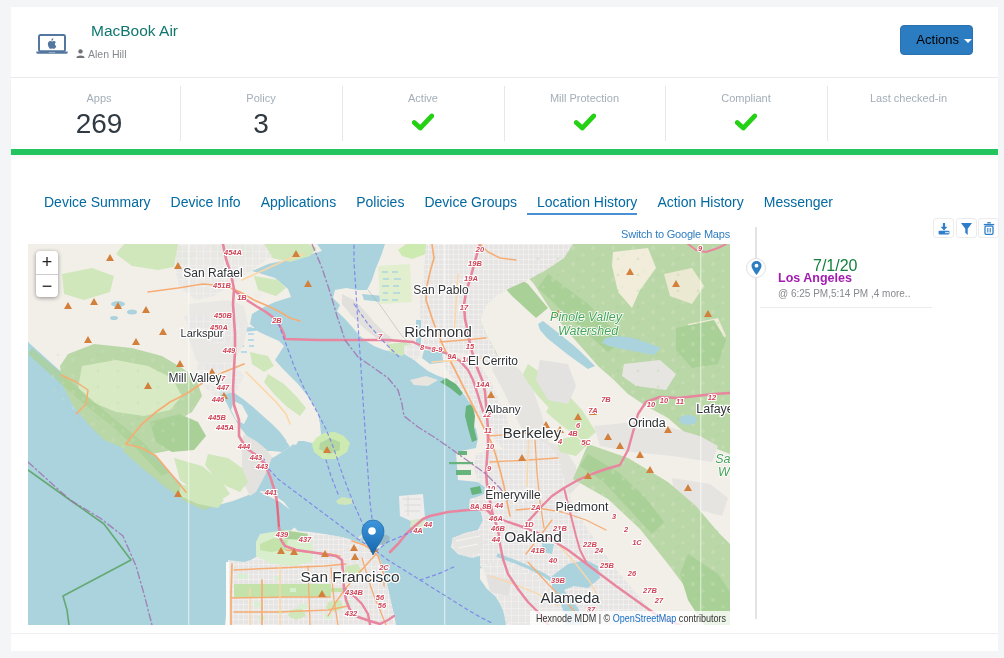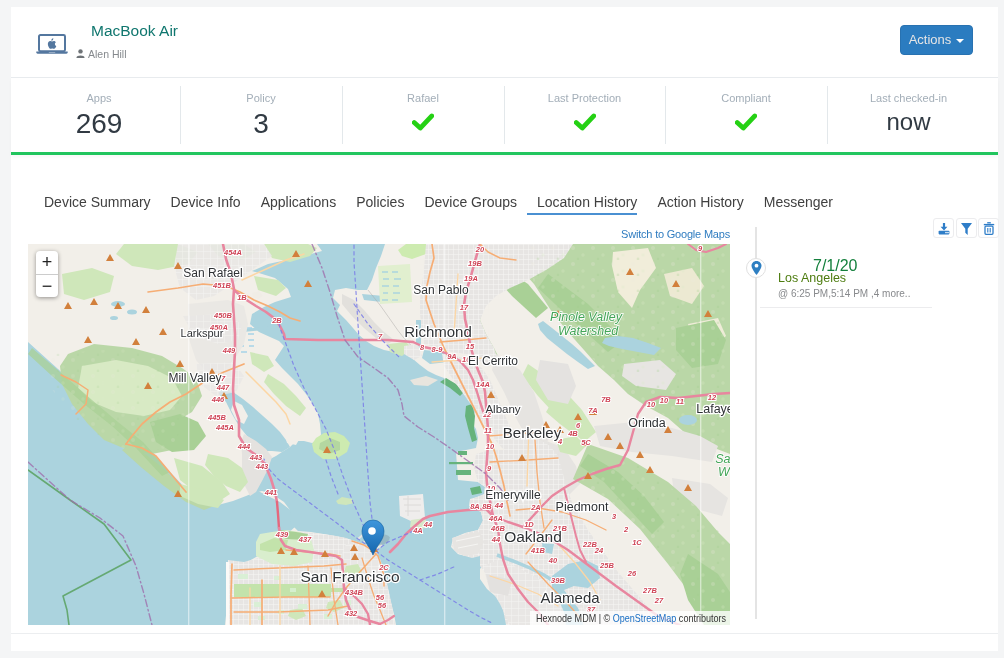--- a/index.html
+++ b/index.html
@@ -2,49 +2,49 @@
 <html><head><meta charset="utf-8"><title>MacBook Air</title>
 <style>
 *{margin:0;padding:0;box-sizing:border-box}
 html,body{width:1004px;height:658px;overflow:hidden;background:#f4f5f6;
  font-family:"Liberation Sans",sans-serif;-webkit-font-smoothing:antialiased}
 .card{position:absolute;left:11px;top:7px;width:987px;height:644px;background:#fff}
 .hdr{position:relative;height:71px;border-bottom:1px solid #e8ebee}
 .title{position:absolute;left:80px;top:15px;font-size:15.5px;color:#0f766e}
 .sub{position:absolute;left:65px;top:41px;font-size:10.5px;color:#85898d}
 .btn{position:absolute;right:25px;top:18px;width:73px;height:30px;background:#2b7cc0;
- border:1px solid #2872b1;border-radius:4px;color:#e5e5e5;font-size:13px;text-align:center;line-height:28px}
+ border:1px solid #2872b1;border-radius:4px;color:#000000;font-size:13px;text-align:right;line-height:28px}
 .caret{display:inline-block;width:0;height:0;border-left:4px solid transparent;
  border-right:4px solid transparent;border-top:4px solid #fff;margin-left:5px;vertical-align:middle}
-.stats{position:relative;height:77px;border-bottom:3px solid #22c55e;display:flex;
+.stats{position:relative;height:77px;border-bottom:6px solid #22c55e;display:flex;
  box-shadow:0 2px 3px rgba(0,0,0,.03)}
 .st{text-align:center;position:relative;padding-top:14px}
 .st:nth-child(1){width:169px;padding-left:7px}.st:nth-child(2),.st:nth-child(3),.st:nth-child(5){width:162px}
 .st:nth-child(4){width:161px}.st:nth-child(6){width:171px;padding-right:8px}
 .st+.st:before{content:"";position:absolute;left:0;top:8px;bottom:8px;border-left:1px solid #e3e8eb}
 .sl{font-size:11px;color:#a3aeb8;margin-bottom:4px}
 .sv{font-size:28px;color:#313a43}
 .sv svg{display:block;margin:9px auto 0}
 .sv.now{font-size:24px}
 .tabs{position:relative;height:60px;padding:37px 0 0 23px;white-space:nowrap}
-.tab{display:inline-block;font-size:14px;color:#404040;padding:0 10px;line-height:20px}
+.tab{display:inline-block;font-size:14px;color:#0369a1;padding:0 10px;line-height:20px}
 .uline{position:absolute;left:527px;top:213px;width:110px;height:2px;background:#4a90d2}
 .switch{position:absolute;right:274px;top:228px;font-size:11px;letter-spacing:-0.2px;color:#2f7cc0}
 .pbtn{position:absolute;top:218px;width:21px;height:20px;background:#fff;border:1px solid #ececee;border-radius:3px;text-align:center;line-height:17px}
 .pbtn svg{vertical-align:middle}
 .mapbox{position:absolute;left:28px;top:244px;width:774px;height:381px;overflow:hidden}
 .zoomctl{position:absolute;left:36px;top:251px;width:22px;height:46px;background:#fff;
  border-radius:4px;box-shadow:0 1px 4px rgba(0,0,0,.4);z-index:5}
 .zoomctl .z{height:23px;text-align:center;font-size:18px;font-weight:500;color:#222;line-height:22px}
 .zoomctl .z+.z{border-top:1px solid #ccc}
 .tline{position:absolute;left:755px;top:227px;width:2px;height:392px;background:#e4e4e4}
 .pincirc{position:absolute;left:746px;top:258px;width:20px;height:20px;background:#fff;
  border:1px solid #e0e0e0;border-radius:50%;text-align:center}
 .e1{position:absolute;left:813px;top:257px;font-size:16px;color:#15803d}
-.e2{position:absolute;left:778px;top:271px;font-size:12.5px;font-weight:400;color:#4d7c0f}
+.e2{position:absolute;left:778px;top:271px;font-size:12.5px;font-weight:700;color:#a21caf}
 .e3{position:absolute;left:778px;top:288px;font-size:10px;color:#87898c}
 .esep{position:absolute;left:760px;top:307px;width:172px;border-top:1px solid #ececee}
 .rule{position:absolute;left:11px;top:633px;width:987px;border-top:1px solid #eceef0}
 svg text.sh{font-size:7.5px;fill:#cf4456;font-weight:700;text-anchor:middle;
  paint-order:stroke;stroke:#ffffff;stroke-width:2px;font-style:italic}
 svg text.lb{fill:#2f3235;text-anchor:middle;paint-order:stroke;stroke:#ffffff;stroke-width:2.6px}
 svg text.gl{font-size:12.5px;fill:#44a558;font-style:italic;text-anchor:middle;
  paint-order:stroke;stroke:#ffffff;stroke-width:1.6px}
 </style></head>
 <body>
@@ -65,46 +65,45 @@
  <div class="stats">
   <div class="st">
         <div class="sl">Apps</div>
         <div class="sv">269</div>
       </div>
   <div class="st">
         <div class="sl">Policy</div>
         <div class="sv">3</div>
       </div>
   <div class="st">
-        <div class="sl">Rafael</div>
+        <div class="sl">Active</div>
         <div class="sv">
           <svg width="22" height="18" viewBox="0 0 20 16">
             <path d="M2 8.5 L7.5 13.5 L18 2.5" fill="none" stroke="#25d114" stroke-width="4.4" stroke-linecap="round" stroke-linejoin="round"></path>
           </svg>
         </div>
       </div>
   <div class="st">
-        <div class="sl">Last Protection</div>
+        <div class="sl">Mill Protection</div>
         <div class="sv">
           <svg width="22" height="18" viewBox="0 0 20 16">
             <path d="M2 8.5 L7.5 13.5 L18 2.5" fill="none" stroke="#25d114" stroke-width="4.4" stroke-linecap="round" stroke-linejoin="round"></path>
           </svg>
         </div>
       </div>
   <div class="st">
         <div class="sl">Compliant</div>
         <div class="sv">
           <svg width="22" height="18" viewBox="0 0 20 16">
             <path d="M2 8.5 L7.5 13.5 L18 2.5" fill="none" stroke="#25d114" stroke-width="4.4" stroke-linecap="round" stroke-linejoin="round"></path>
           </svg>
         </div>
       </div>
   <div class="st">
         <div class="sl">Last checked-in</div>
-        <div class="sv now">now</div>
       </div>
  </div>
  <div class="tabs">
   <span class="tab">Device Summary</span><span class="tab">Device Info</span><span class="tab">Applications</span><span class="tab">Policies</span><span class="tab">Device Groups</span><span class="tab">Location History</span><span class="tab">Action History</span><span class="tab">Messenger</span>
  </div>
 </div>
 <div class="uline"></div>
 <div class="switch">Switch to Google Maps</div>
 <div class="pbtn" style="left:933px"><svg width="12" height="12" viewBox="0 0 12 12">
       <path d="M4.9 0h2.2v3.8h2.3L6 7.4 2.6 3.8h2.3z" fill="#2e7dc8"></path>

